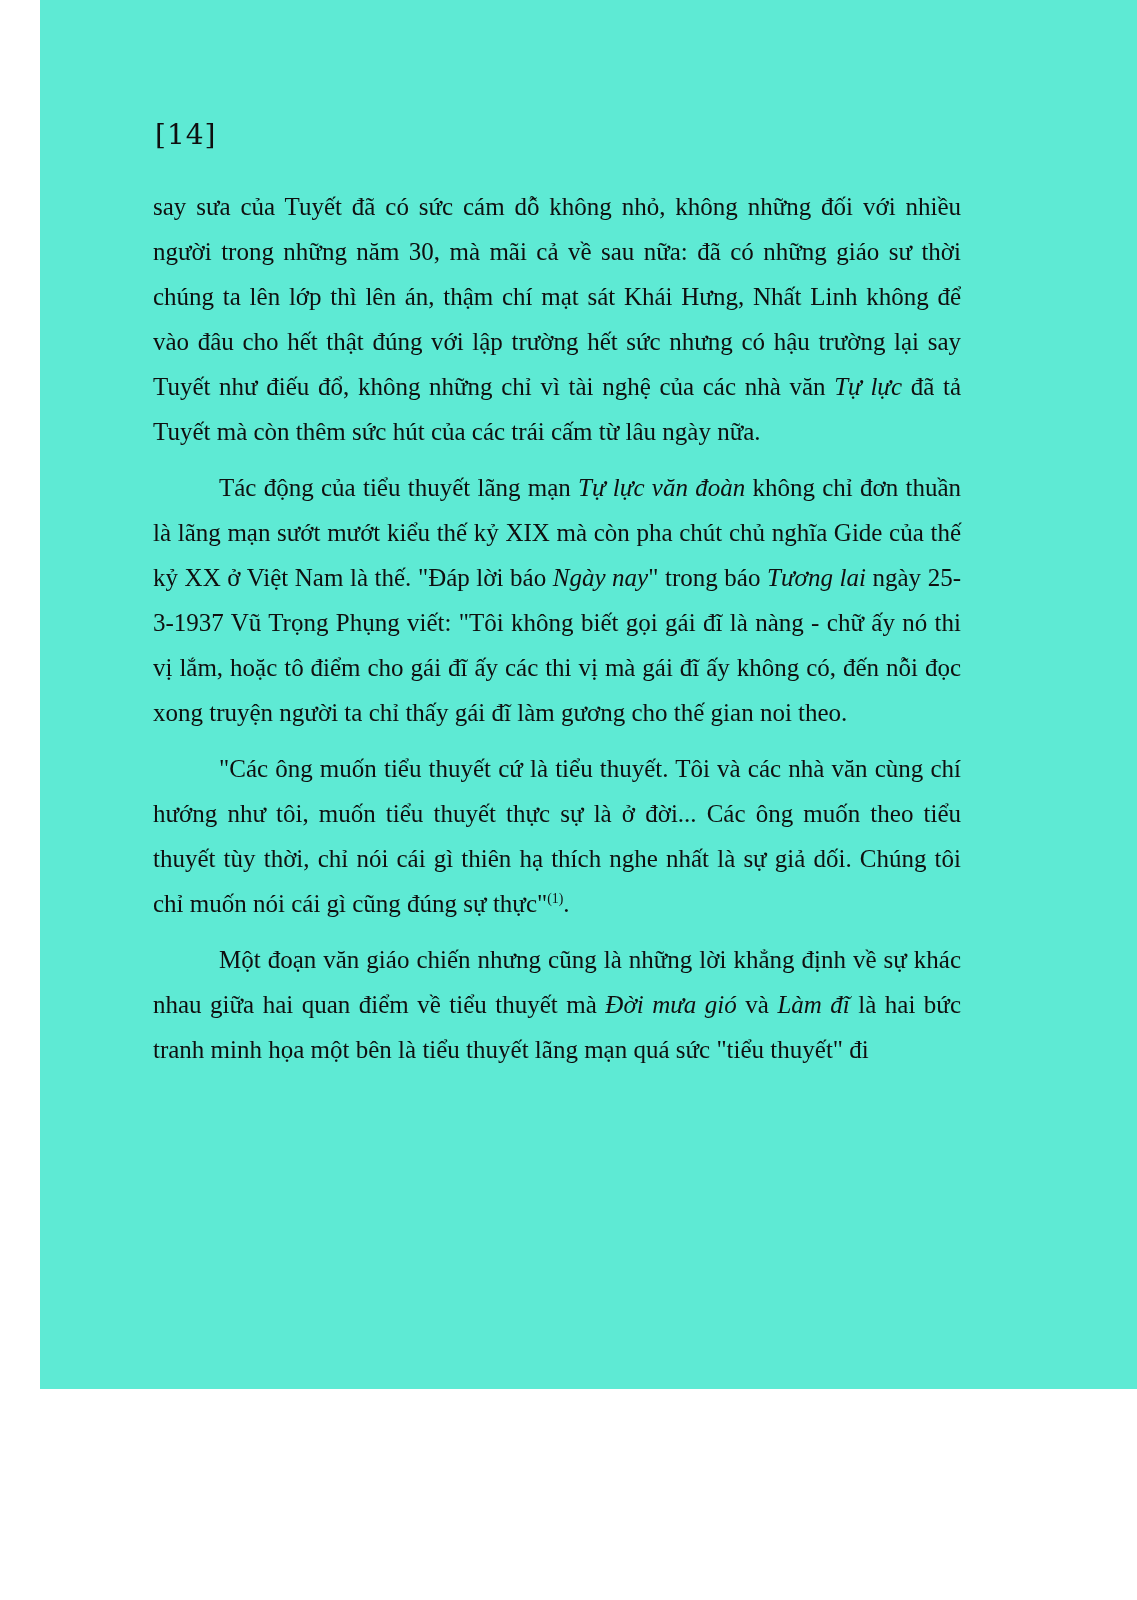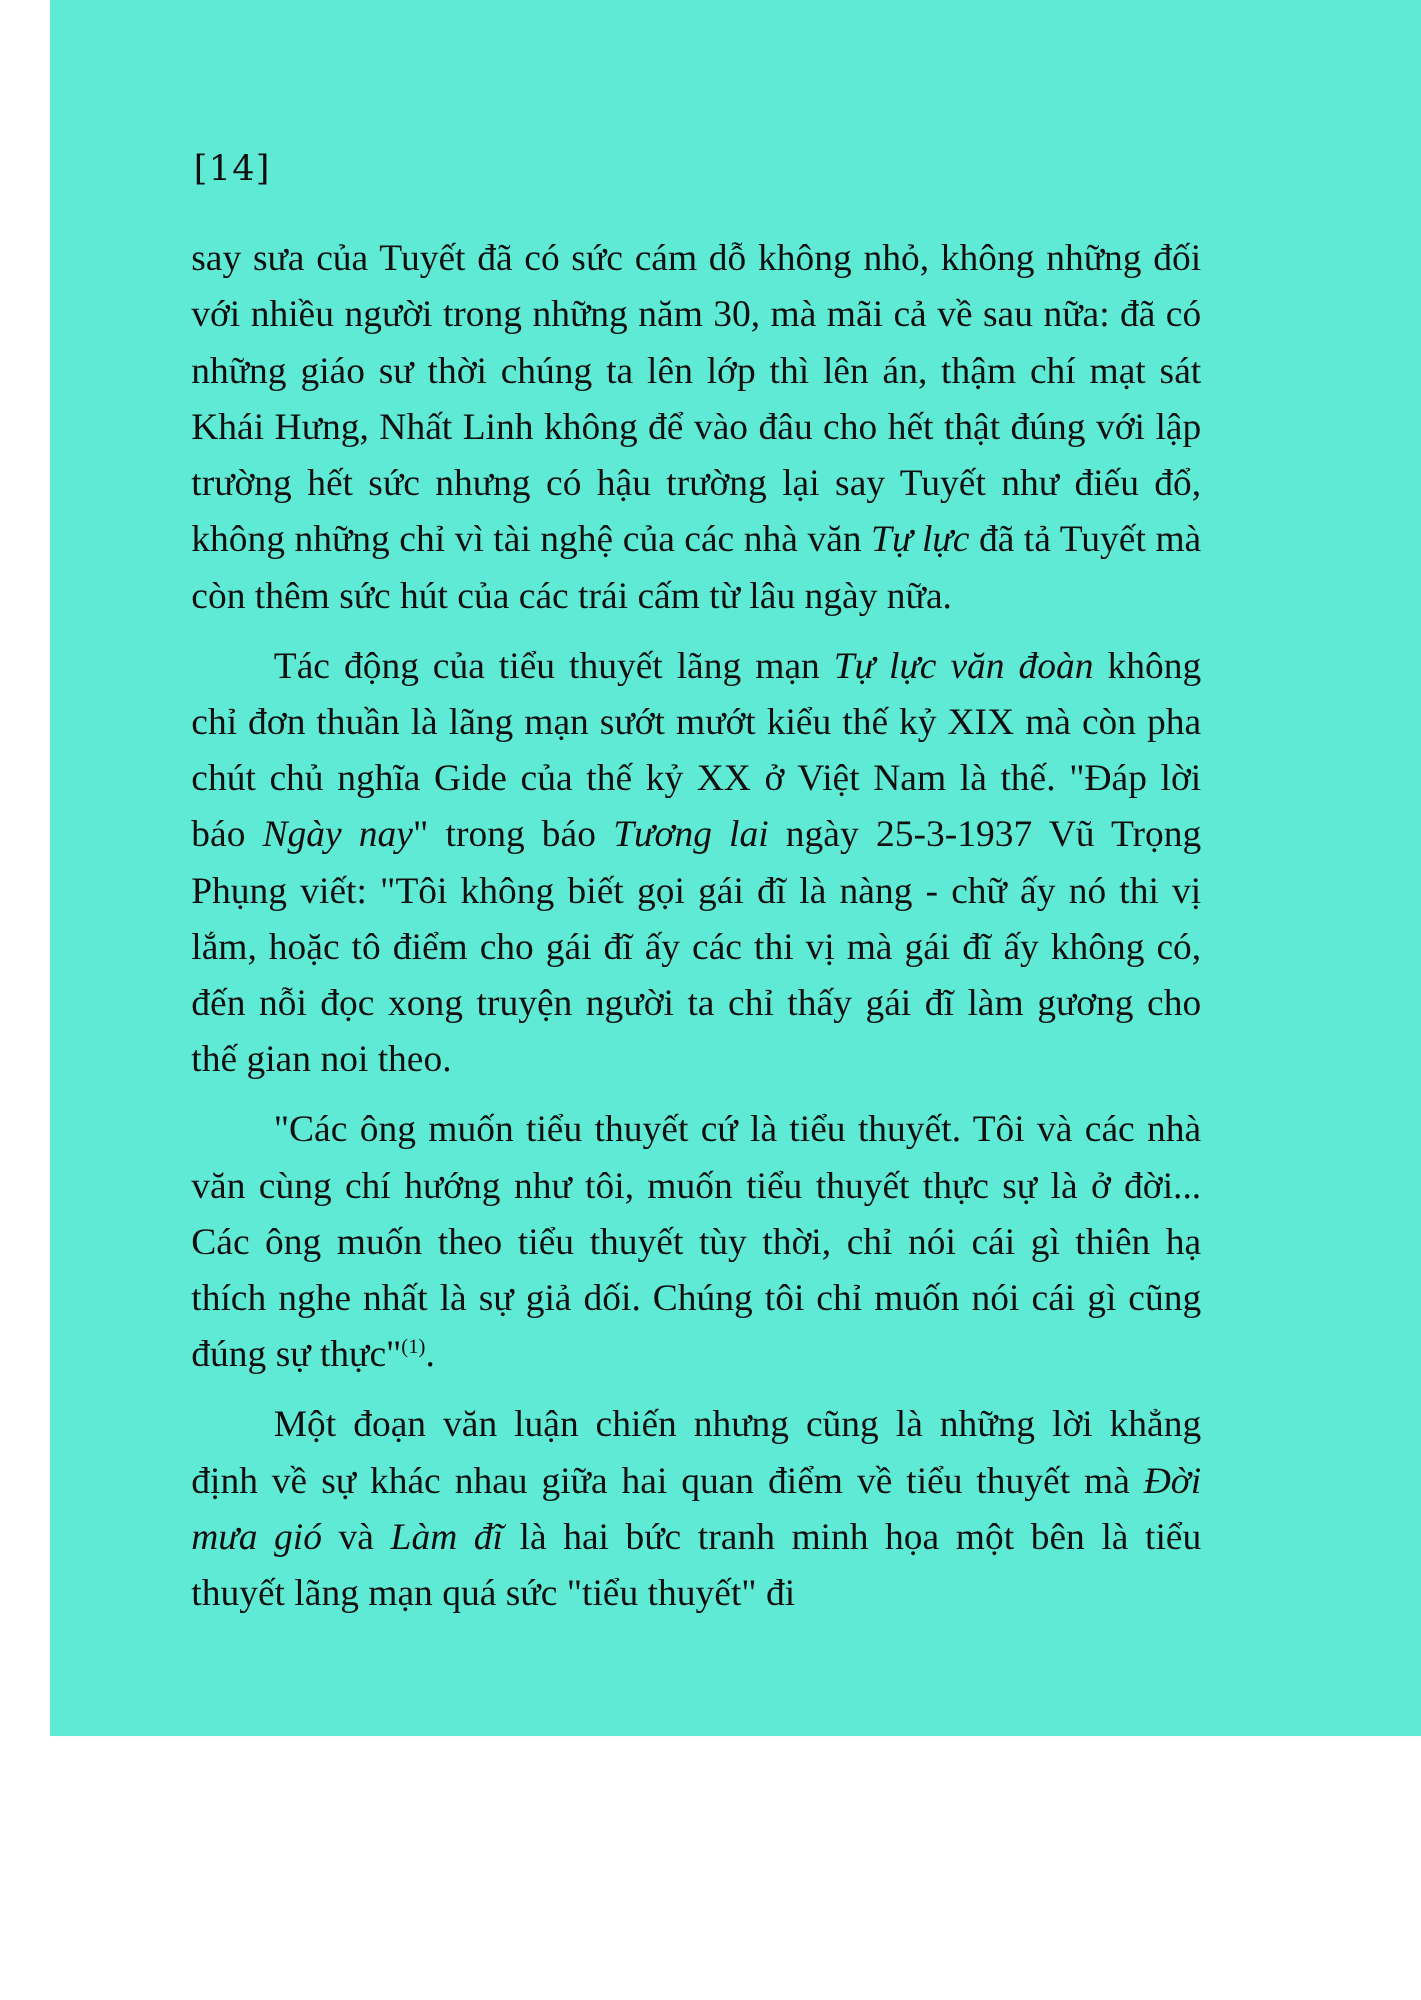--- a/index.html
+++ b/index.html
@@ -30,21 +30,21 @@
     font-size: 31px;
     margin-left: 62px;
     letter-spacing: 1.5px;
     white-space: nowrap;
   }
   .body-text {
     position: absolute;
     top: 184px;
     left: 113px;
     width: 808px;
-    font-size: 30px;
+    font-size: 25px;
     line-height: 45px;
     text-align: justify;
   }
   .body-text p { margin: 0 0 11px 0; }
   .body-text p.indent { text-indent: 66px; }
   .it { font-style: italic; }
   .fn-ref {
     font-size: 0.55em;
     vertical-align: super;
     line-height: 0;
@@ -82,21 +82,21 @@
   </div>
 
   <div class="body-text">
 
     <p><span>say sưa của Tuyết đã có sức cám dỗ không nhỏ, không những đối với nhiều người trong những năm 30, mà mãi cả về sau nữa: đã có những giáo sư thời chúng ta lên lớp thì lên án, thậm chí mạt sát Khái Hưng, Nhất Linh không để vào đâu cho hết thật đúng với lập trường hết sức nhưng có hậu trường lại say Tuyết như điếu đổ, không những chỉ vì tài nghệ của các nhà văn </span><span class="it">Tự lực</span><span> đã tả Tuyết mà còn thêm sức hút của các trái cấm từ lâu ngày nữa.</span></p>
 
     <p class="indent"><span>Tác động của tiểu thuyết lãng mạn </span><span class="it">Tự lực văn đoàn</span><span> không chỉ đơn thuần là lãng mạn sướt mướt kiểu thế kỷ XIX mà còn pha chút chủ nghĩa Gide của thế kỷ XX ở Việt Nam là thế. "Đáp lời báo </span><span class="it">Ngày nay</span><span>" trong báo </span><span class="it">Tương lai</span><span> ngày 25-3-1937 Vũ Trọng Phụng viết: "Tôi không biết gọi gái đĩ là nàng - chữ ấy nó thi vị lắm, hoặc tô điểm cho gái đĩ ấy các thi vị mà gái đĩ ấy không có, đến nỗi đọc xong truyện người ta chỉ thấy gái đĩ làm gương cho thế gian noi theo.</span></p>
 
     <p class="indent"><span>"Các ông muốn tiểu thuyết cứ là tiểu thuyết. Tôi và các nhà văn cùng chí hướng như tôi, muốn tiểu thuyết thực sự là ở đời... Các ông muốn theo tiểu thuyết tùy thời, chỉ nói cái gì thiên hạ thích nghe nhất là sự giả dối. Chúng tôi chỉ muốn nói cái gì cũng đúng sự thực"</span><span class="fn-ref">(1)</span><span>.</span></p>
 
-    <p class="indent"><span>Một đoạn văn luận chiến nhưng cũng là những lời khẳng định về sự khác nhau giữa hai quan điểm về tiểu thuyết mà </span><span class="it">Đời mưa gió</span><span> và </span><span class="it">Làm đĩ</span><span> là hai bức tranh minh họa một bên là tiểu thuyết lãng mạn quá sức "tiểu thuyết" đi</span></p>
+    <p class="indent"><span>Một đoạn văn giáo chiến nhưng cũng là những lời khẳng định về sự khác nhau giữa hai quan điểm về tiểu thuyết mà </span><span class="it">Đời mưa gió</span><span> và </span><span class="it">Làm đĩ</span><span> là hai bức tranh minh họa một bên là tiểu thuyết lãng mạn quá sức "tiểu thuyết" đi</span></p>
 
   </div>
 
   <div class="footnote-rule"></div>
 
   <div class="footnote"><span class="fn-marker">1.</span><span>Xin xem phần phụ lục cuối sách.</span></div>
 
 </div>
 
 </body></html>

